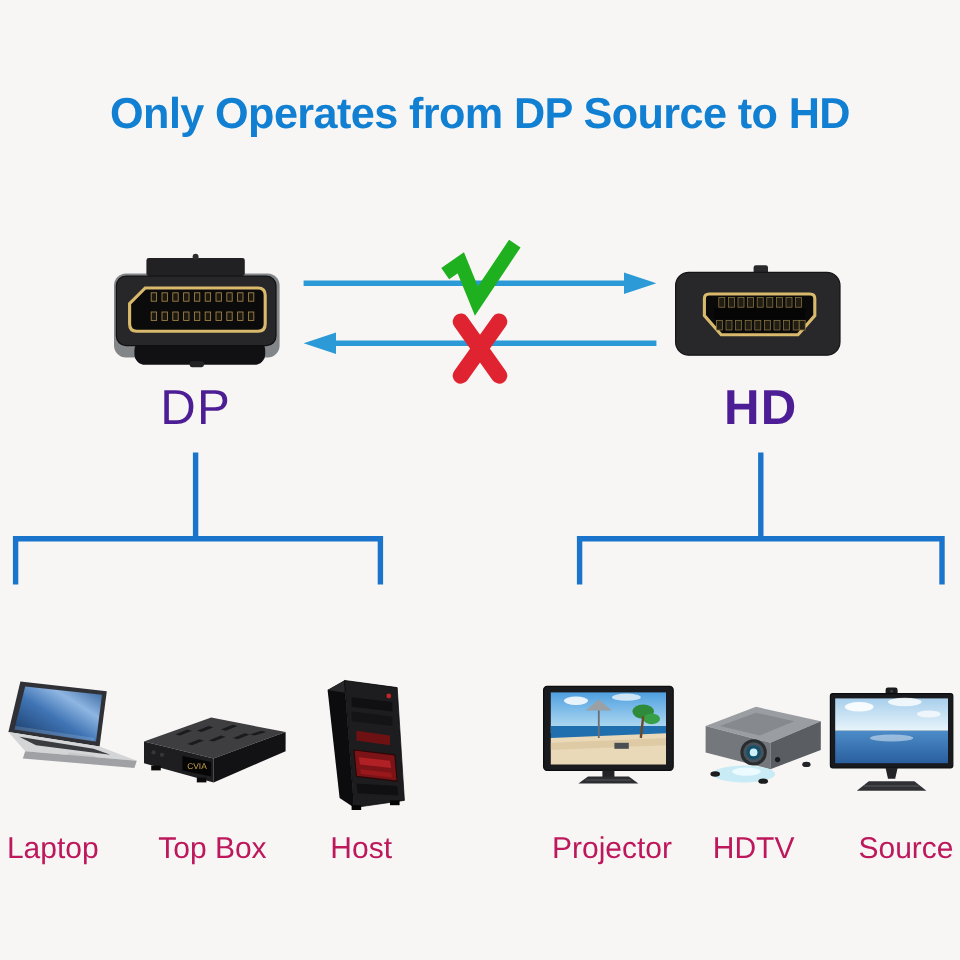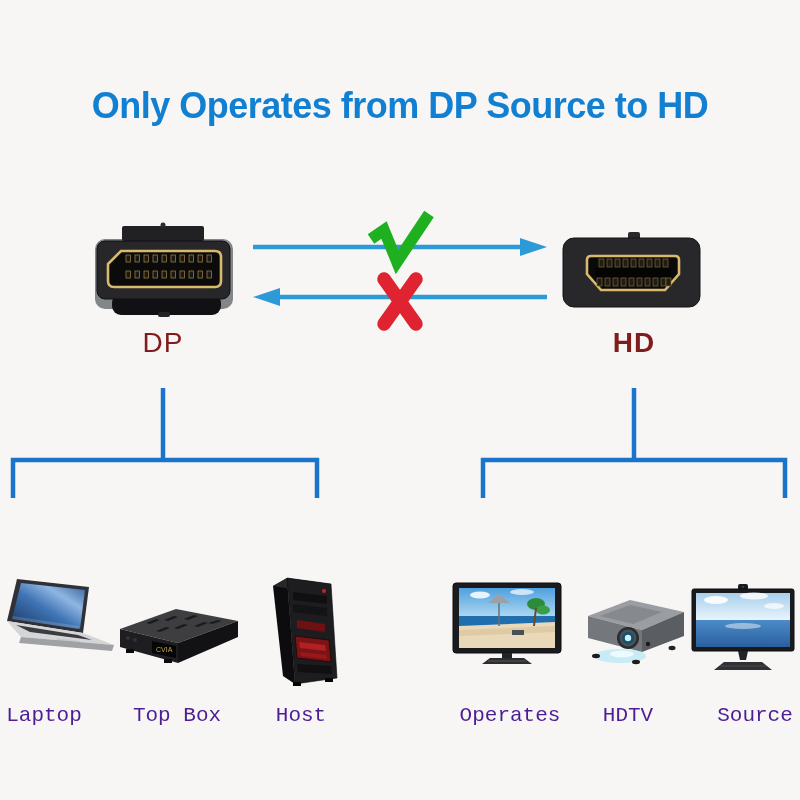--- a/index.html
+++ b/index.html
@@ -2,38 +2,37 @@
 <html><head>
 <meta charset="utf-8">
 <style>
   html,body{margin:0;padding:0;}
   body{
     width:800px;height:800px;overflow:hidden;
     background:#f7f6f4;
     font-family:"Liberation Sans","DejaVu Sans",sans-serif;
     position:relative;
   }
-  #canvas{position:absolute;left:0;top:11px;width:800px;height:664px;}
+  #canvas{position:absolute;left:0;top:0;width:800px;height:664px;}
   .abs{position:absolute;}
   .title{
     left:0;top:74px;width:800px;
     text-align:center;
     font-size:36px;font-weight:bold;letter-spacing:-0.5px;
     color:#1280d2;
   }
   .port-label{
-    font-size:28px;color:#7f1d1d;letter-spacing:1px;
+    font-size:41px;color:#4c1d95;letter-spacing:1px;
     transform:translateX(-50%);
     white-space:nowrap;
   }
   .dev-label{
-    font-size:21px;color:#4c1d95;
+    font-size:25px;color:#be185d;
     transform:translateX(-50%);
     white-space:nowrap;
-    font-family:Liberation Mono, monospace;
   }
   svg{display:block;}
 </style>
 </head>
 <body>
 
 <div id="canvas">
 
   <div class="abs title">Only Operates from DP Source to HD</div>
 
@@ -242,17 +241,17 @@
     <rect x="8" y="38" width="94" height="27" fill="url(#g-water)"></rect>
     <ellipse cx="55" cy="44" rx="18" ry="3" fill="#ffffff" opacity="0.45"></ellipse>
     <polygon points="50,69 60,69 58,78 52,78" fill="#222326"></polygon>
     <polygon points="26,88 84,88 74,80 36,80" fill="#303134"></polygon>
     <line x1="32" y1="84" x2="78" y2="84" stroke="#4a4c50" stroke-width="1.2"></line>
   </svg>
 
   <div class="abs dev-label" style="left:44px;top:693px;">Laptop</div>
   <div class="abs dev-label" style="left:177px;top:693px;">Top Box</div>
   <div class="abs dev-label" style="left:301px;top:693px;text-align:center;">Host</div>
-  <div class="abs dev-label" style="left:510px;top:693px;">Operates</div>
+  <div class="abs dev-label" style="left:510px;top:693px;">Projector</div>
   <div class="abs dev-label" style="left:628px;top:693px;">HDTV</div>
   <div class="abs dev-label" style="left:755px;top:693px;">Source</div>
 
 </div>
 
 </body></html>

